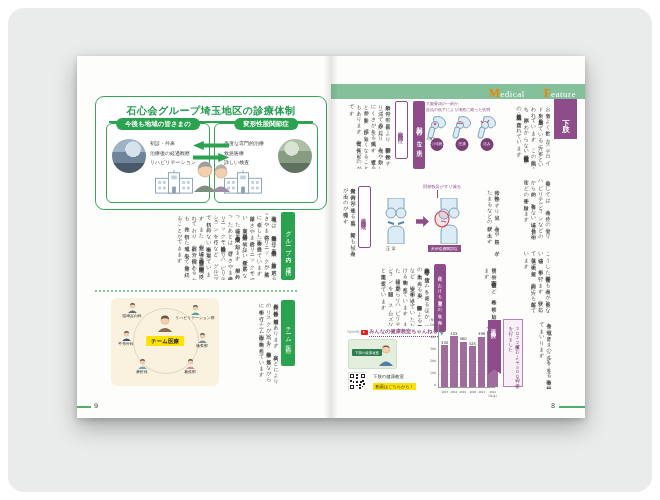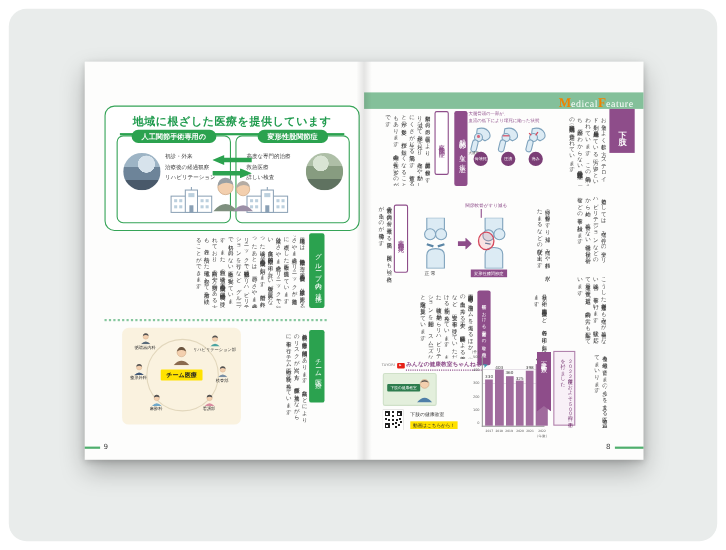--- a/index.html
+++ b/index.html
@@ -96,25 +96,25 @@
 </head>
 <body>
 
 <div class="bg-inner"></div>
 
 <div class="spread">
 
   <div class="page">
 
     <div class="greenbox">
-      <div class="gb-title">地域に根ざした医療を提供しています</div>
+      <div class="gb-title">石心会グループ埼玉地区の診療体制</div>
       <div class="gb-rule"></div>
 
       <div class="card left">
-        <div class="pill">人工関節手術専用の</div>
+        <div class="pill">今後も地域の皆さまの</div>
         <div class="photo clinic"></div>
         <div class="card-lines">
             <span class="card-line">初診・外来</span>
             <span class="card-line">治療後の経過観察</span>
             <span class="card-line">リハビリテーション</span>
           </div>
         <div class="hosp-icon">
           <svg width="42" height="24" viewBox="0 0 44 26">
             <rect x="2" y="9" width="40" height="16" fill="#ffffff" stroke="#8aa0b5" stroke-width="1"></rect>
             <rect x="16" y="3" width="12" height="22" fill="#ffffff" stroke="#8aa0b5" stroke-width="1"></rect>
@@ -246,21 +246,21 @@
       </div>
     </div>
 
     <div class="pagenum-line" style="left:0;width:14px;"></div>
     <div class="pagenum" style="left:17px;">9</div>
   </div>
 
   <div class="page">
 
     <div class="band">
-      <span class="cap">M</span><span class="rest" style="margin-right:0;">edical</span><span class="cap">F</span><span class="rest">eature</span>
+      <span class="cap">M</span><span class="rest" style="margin-right:19px;">edical</span><span class="cap">F</span><span class="rest">eature</span>
     </div>
 
     <div class="tab">下肢</div>
 
     <div class="vtext" style="left:173px;top:47px;width:47px;height:66px;">お酒をよく飲む方、ステロイド剤を長期服用している方に多いといわれています。この病気のうち、原因がわからない特発性大腿骨頭壊死症は、厚生労働省の特定疾患（難病）に指定されています。</div>
 
     <div class="hipfig">
       <div class="hipcap">
         <div>大腿骨頭の一部が、</div>
         <div>血流の低下により壊死に陥った状態</div>

